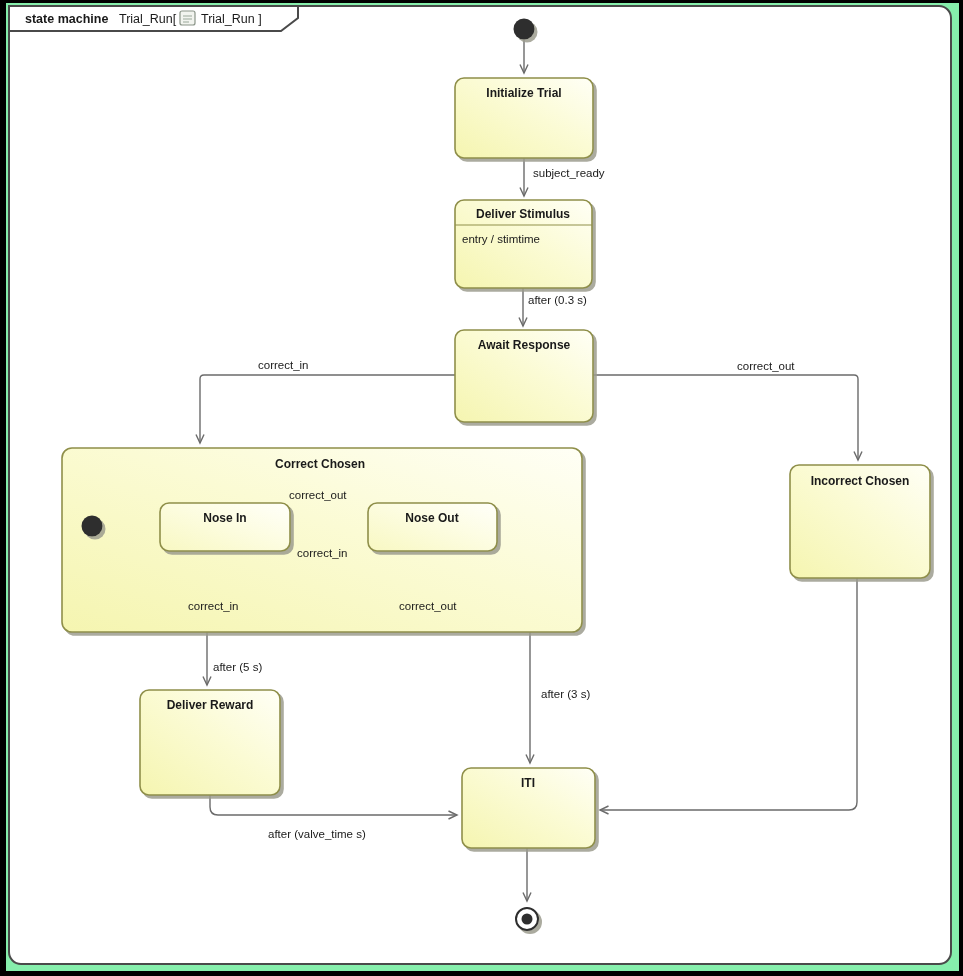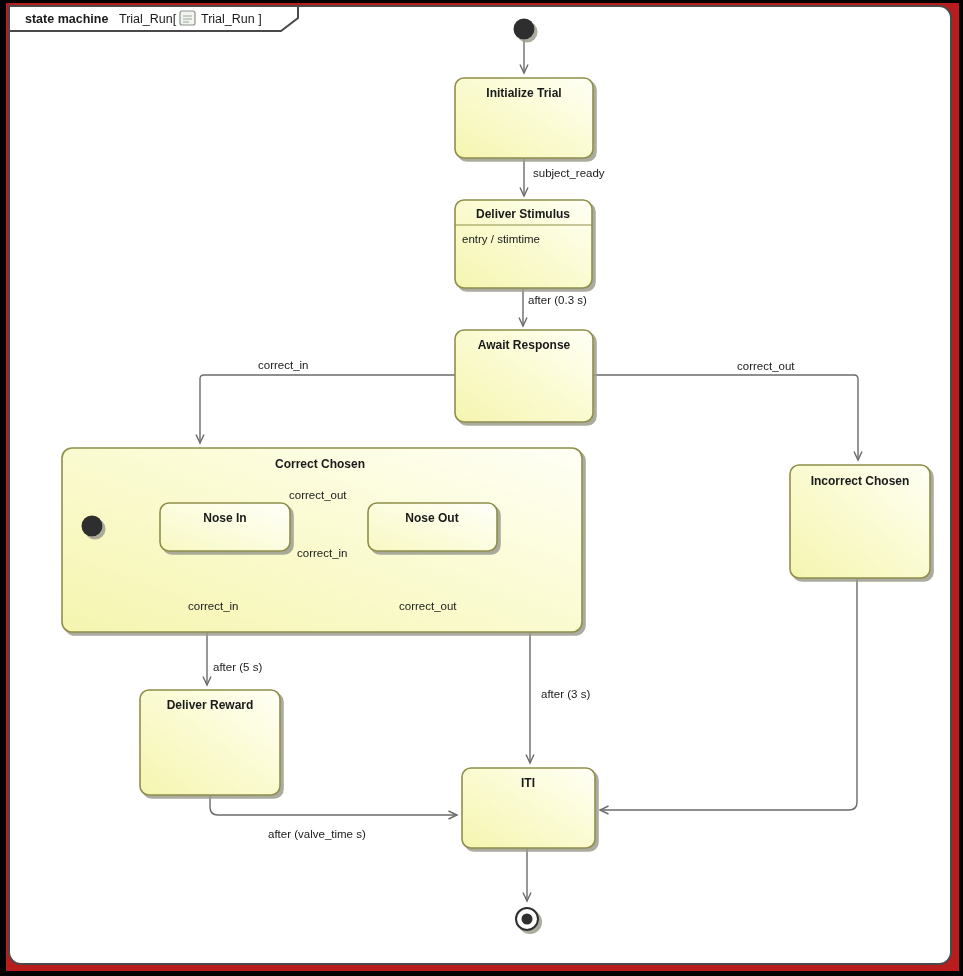--- a/index.html
+++ b/index.html
@@ -1,19 +1,19 @@
 <!DOCTYPE html>
 <html><head>
 <meta charset="utf-8">
 <style>
   html,body{margin:0;padding:0;background:#ffffff;}
   .stage{
     position:relative;
     width:963px;height:976px;
-    background:#b91c1c;
+    background:#86efac;
     overflow:hidden;
     font-family:"Liberation Sans", sans-serif;
   }
   svg{display:block;}
   text{fill:#1a1a1a;font-family:"Liberation Sans", sans-serif;}
   .state-title{font-size:12px;font-weight:bold;}
   .trans-label{font-size:11.5px;}
   .tab-bold{font-size:12.5px;font-weight:bold;}
   .tab-reg{font-size:12.5px;}
   .state-rect{fill:url(#stateGrad);stroke:#8f8f4a;stroke-width:1.6;}

